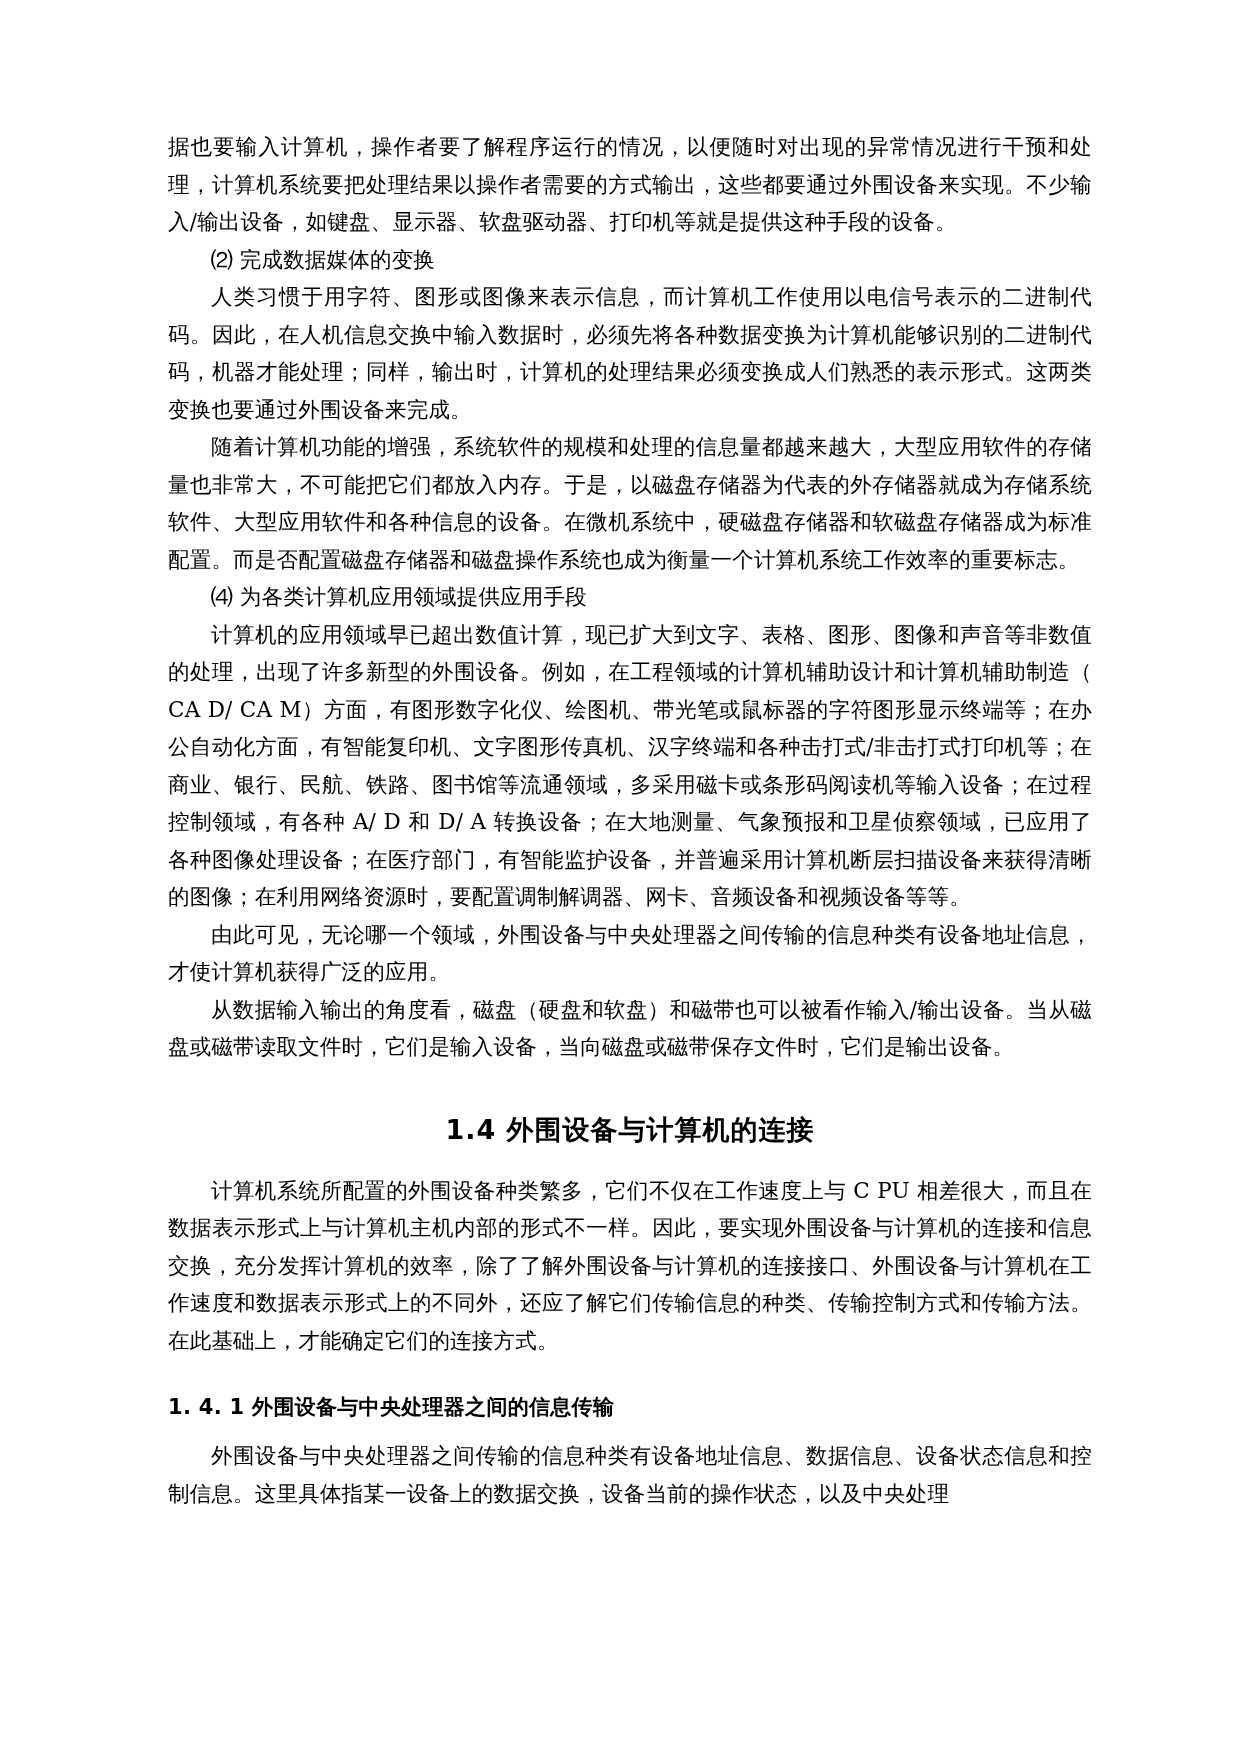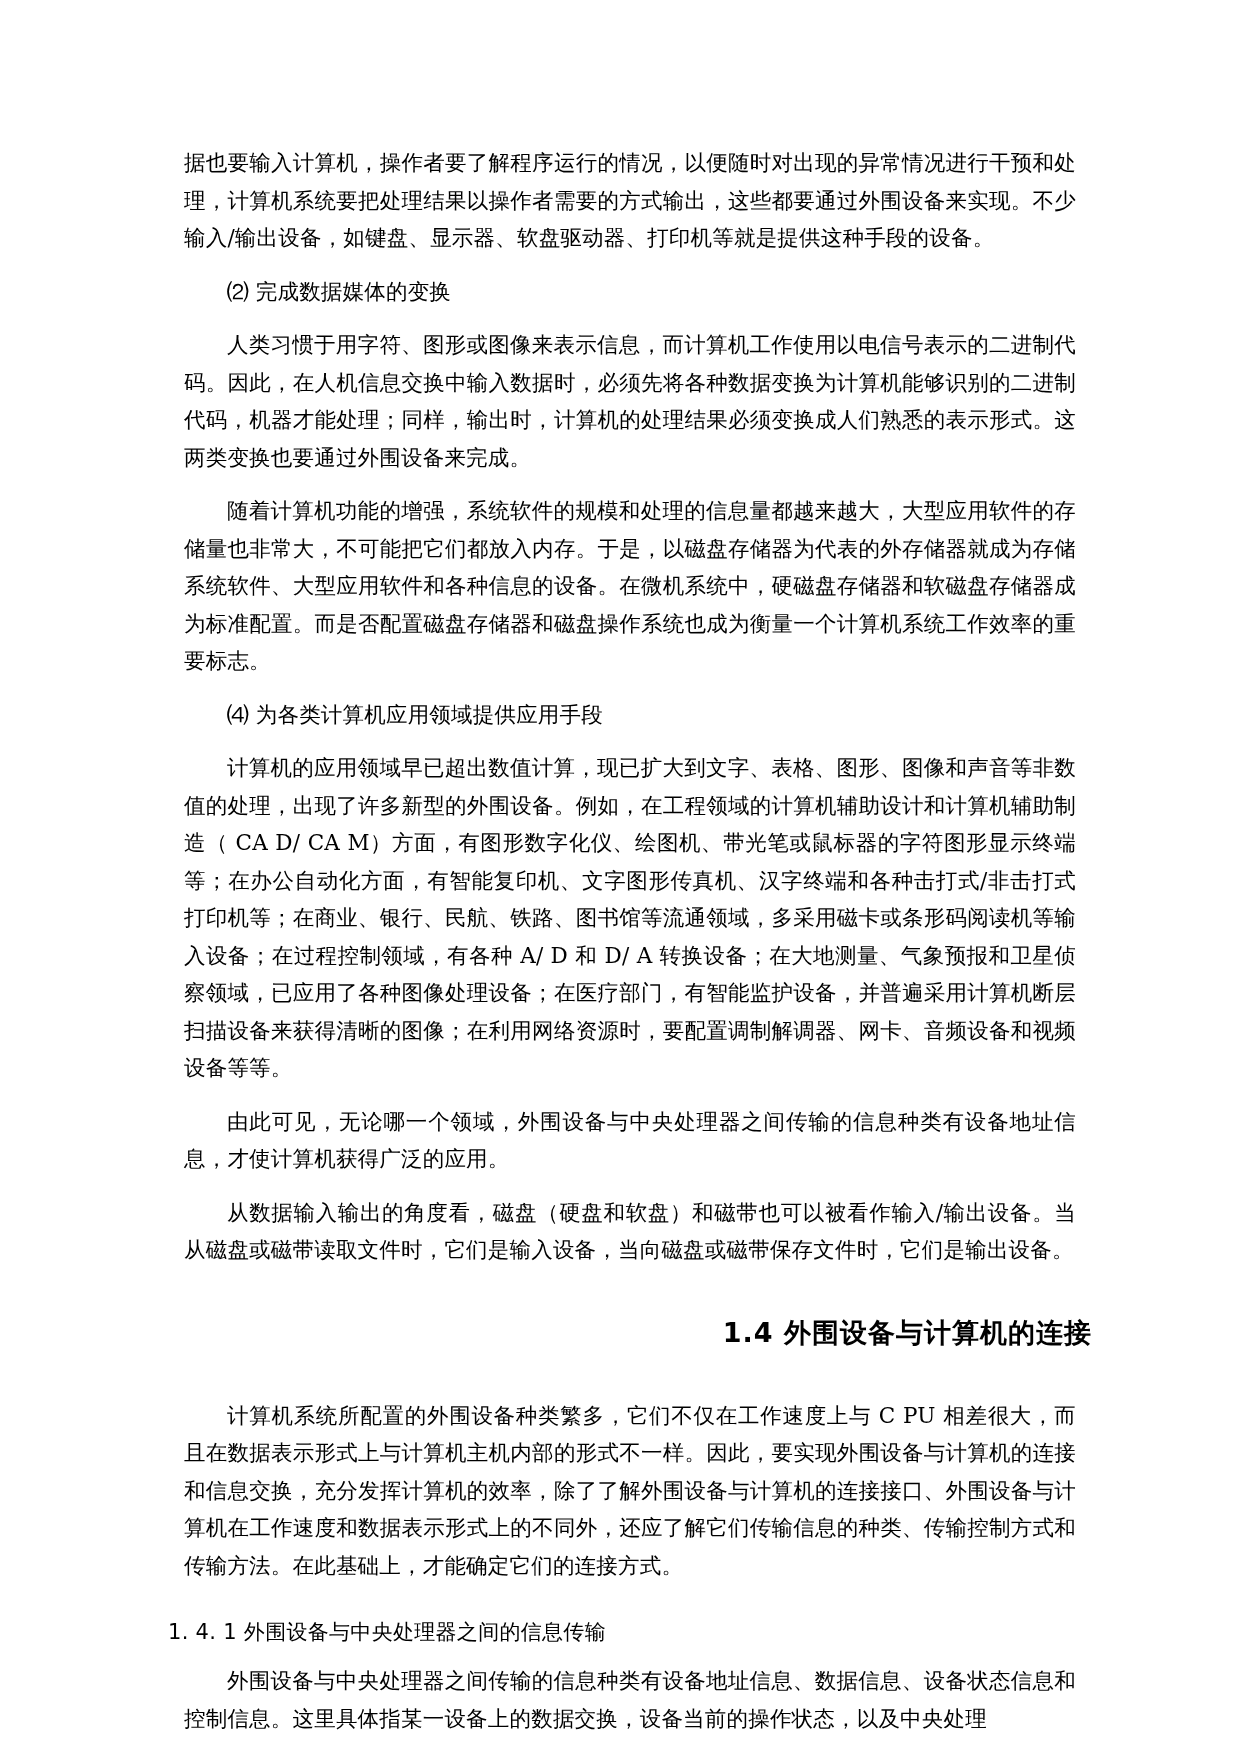--- a/index.html
+++ b/index.html
@@ -15,37 +15,37 @@
     box-sizing: border-box;
     padding: 128px 148px 60px 168px;
     font-family: "DejaVu Serif", "Liberation Serif", serif;
     color: #000000;
   }
   .body-text {
     font-size: 21.5px;
     line-height: 37.5px;
     text-align: justify;
     text-justify: inter-ideograph;
-    margin: 16px;
+    margin: 0;
     letter-spacing: 0.2px;
   }
   .indent {
     text-indent: 2em;
   }
   .section-title {
     font-size: 27px;
     font-weight: bold;
-    text-align: right;
-    margin: 46px 0 46px 0;
+    text-align: center;
+    margin: 46px 0 24px 0;
     letter-spacing: 1px;
     font-family: "DejaVu Sans", "Liberation Sans", sans-serif;
   }
   .subsection-title {
     font-size: 21px;
-    font-weight: normal;
+    font-weight: bold;
     margin: 34px 0 16px 0;
     font-family: "DejaVu Sans", "Liberation Sans", sans-serif;
     letter-spacing: 0.3px;
   }
 </style>
 </head>
 <body>
 
 <div class="page">
 

